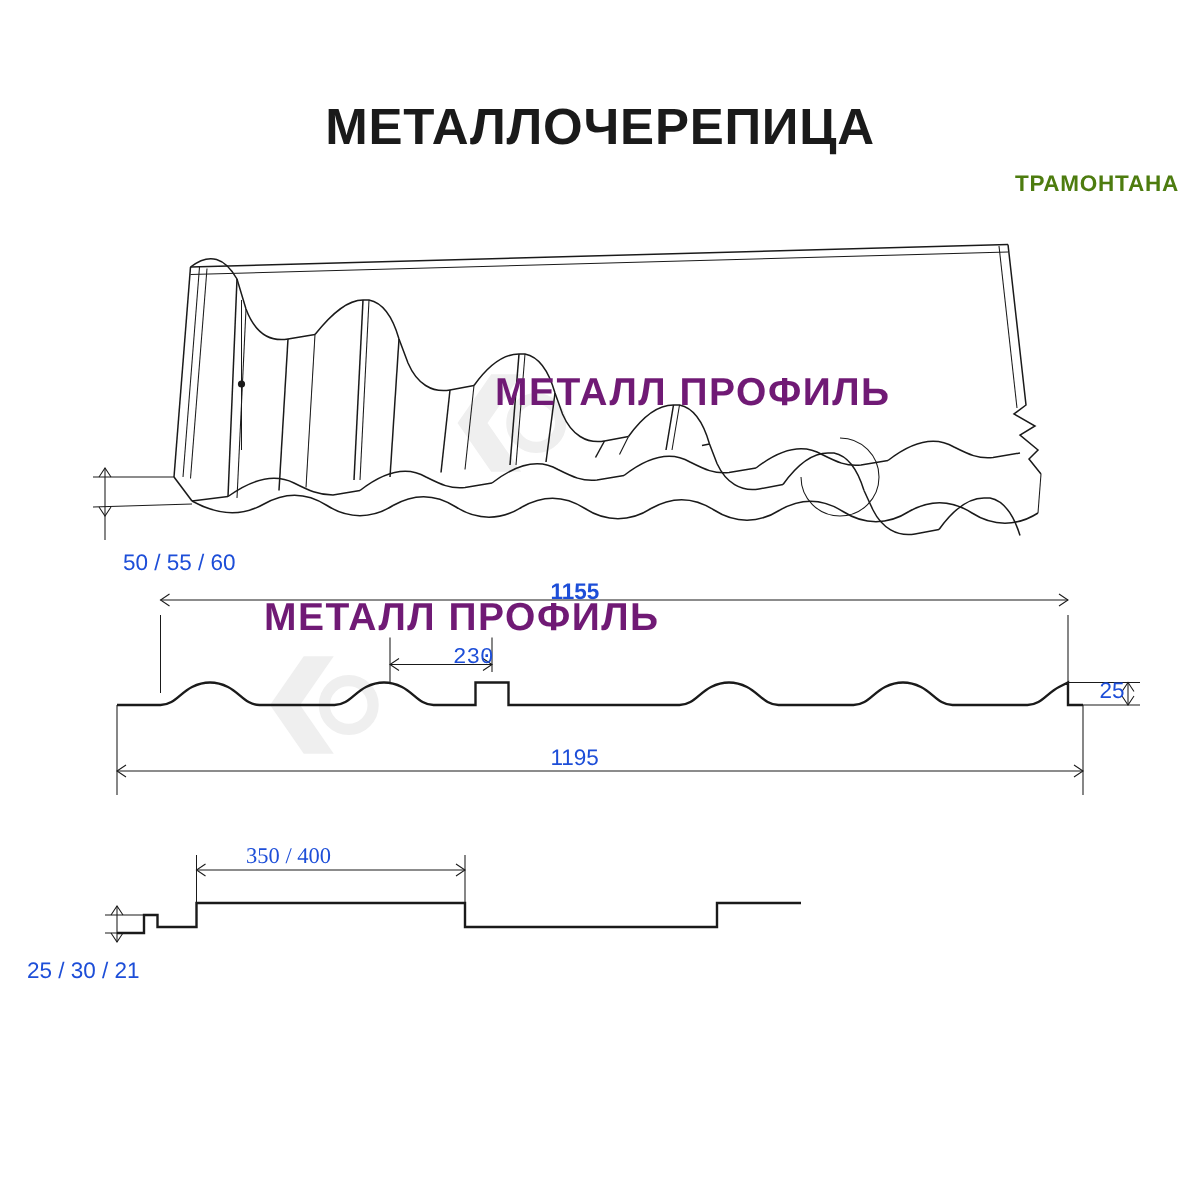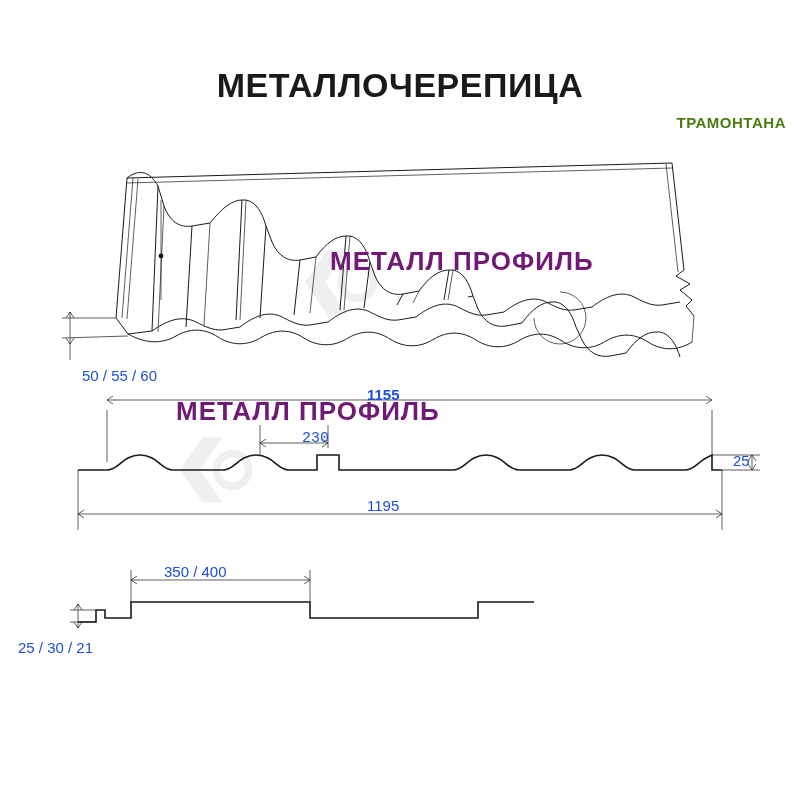--- a/index.html
+++ b/index.html
@@ -308,14 +308,14 @@
 <div class="wm" style="left:330px; top:246px;">МЕТАЛЛ ПРОФИЛЬ</div>
 <div class="wm" style="left:176px; top:396px;">МЕТАЛЛ ПРОФИЛЬ</div>
 
 <div class="dim-label" style="left:82px; top:367px;">50 / 55 / 60</div>
 
 <div class="dim-label" style="left:367px; top:386px;font-weight:bold;">1155</div>
 <div class="dim-label" style="left:302px; top:430px;font-family:Liberation Mono, monospace;">230</div>
 <div class="dim-label" style="left:733px; top:452px;">25</div>
 <div class="dim-label" style="left:367px; top:497px;">1195</div>
 
-<div class="dim-label" style="left:164px; top:563px;">350 / 400</div>
+<div class="dim-label" style="left:164px; top:563px;font-family:Liberation Serif, serif;">350 / 400</div>
 <div class="dim-label" style="left:18px; top:639px;">25 / 30 / 21</div>
 
 </body></html>

